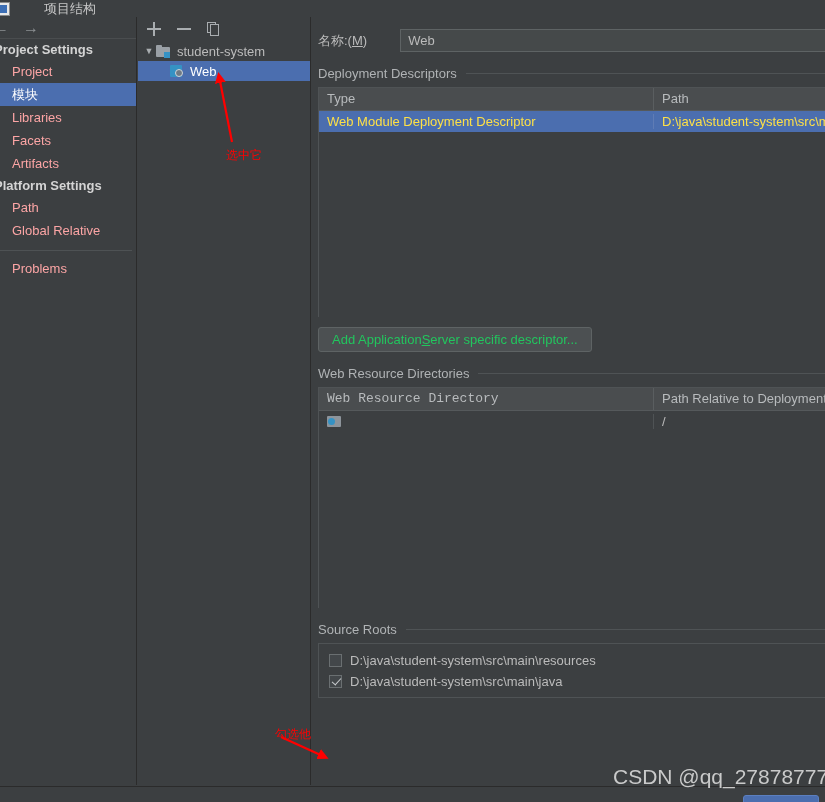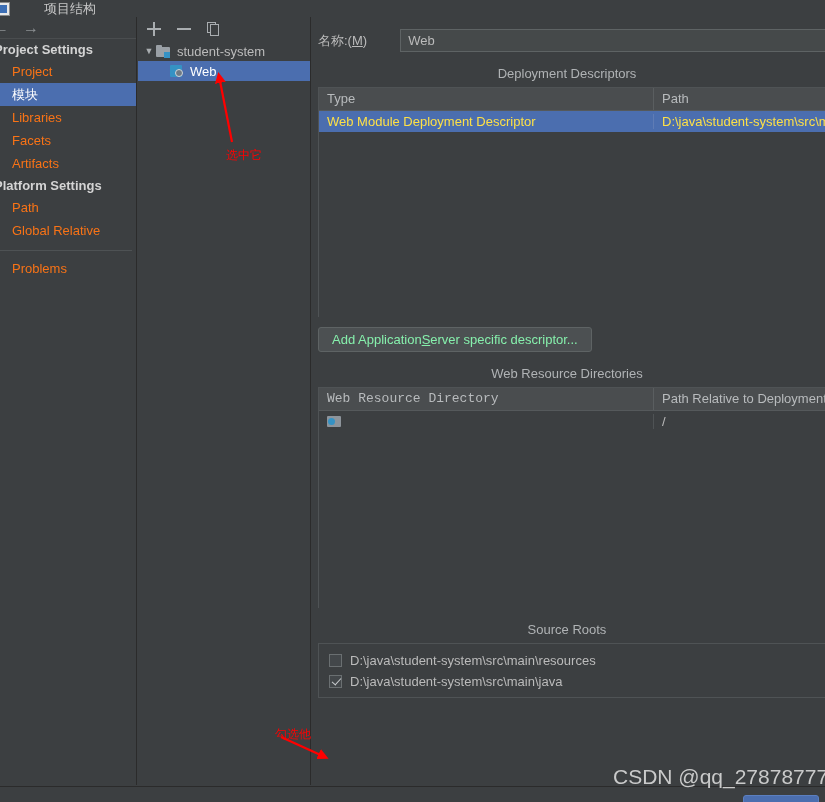--- a/index.html
+++ b/index.html
@@ -81,21 +81,21 @@
   .side-group {
     font-weight: bold;
     color: #d4d4d4;
     font-size: 13px;
     padding: 3px 0 3px 0px;
     margin-left: -6px;
     white-space: nowrap;
   }
   .side-item {
     font-size: 13px;
-    color: #f97316;
+    color: #fca5a5;
     padding: 3px 0 3px 12px;
     white-space: nowrap;
     line-height: 17px;
   }
   .side-item.selected {
     background: #4b6eaf;
     color: #ffffff;
   }
   .side-sep {
     border-top: 1px solid #4e5254;
@@ -244,21 +244,20 @@
     padding: 0 7px;
     box-sizing: border-box;
     outline: none;
     margin-right: -2px;
   }
 
   .group-header {
     display: flex;
     align-items: center;
     margin: 14px 0 6px 6px;
-    flex-direction: column;
   }
   .group-header .g-label {
     font-size: 13px;
     color: #b0b3b5;
     white-space: nowrap;
     padding-right: 9px;
   }
   .group-header .g-line {
     flex: 1;
     height: 1px;
@@ -331,21 +330,21 @@
     border-radius: 50%;
   }
 
   .btn {
     margin: 10px 0 0 6px;
     height: 25px;
     padding: 0 13px;
     background: #4c5052;
     border: 1px solid #5e6364;
     border-radius: 3px;
-    color: #86efac;
+    color: #22c55e;
     font-family: "Liberation Sans", sans-serif;
     font-size: 13px;
     display: inline-flex;
     align-items: center;
     cursor: default;
   }
   .btn u { text-decoration: underline; }
 
   .srcbox {
     margin-left: 6px;

